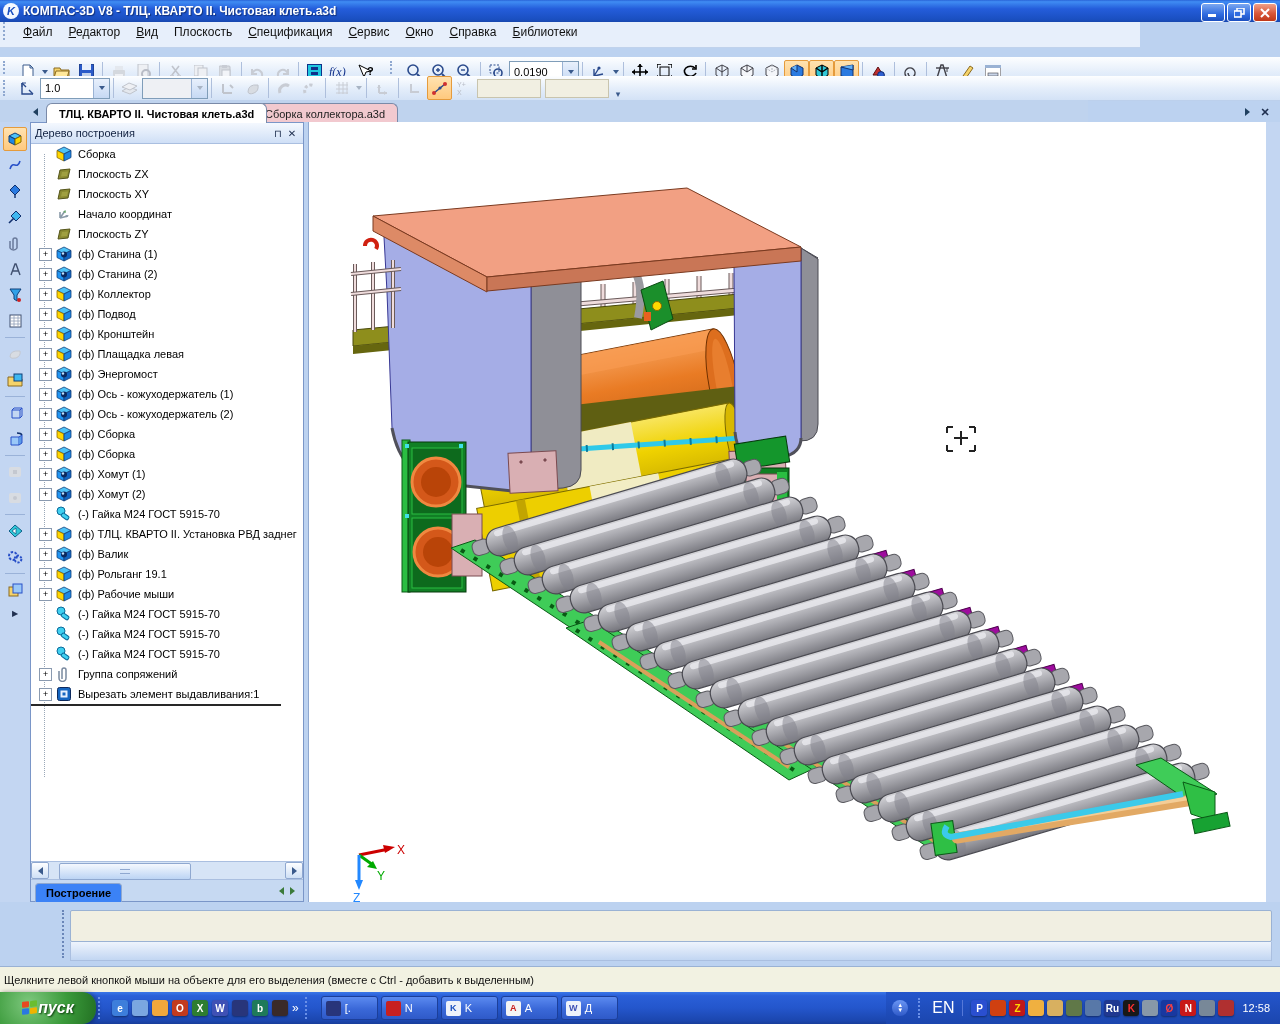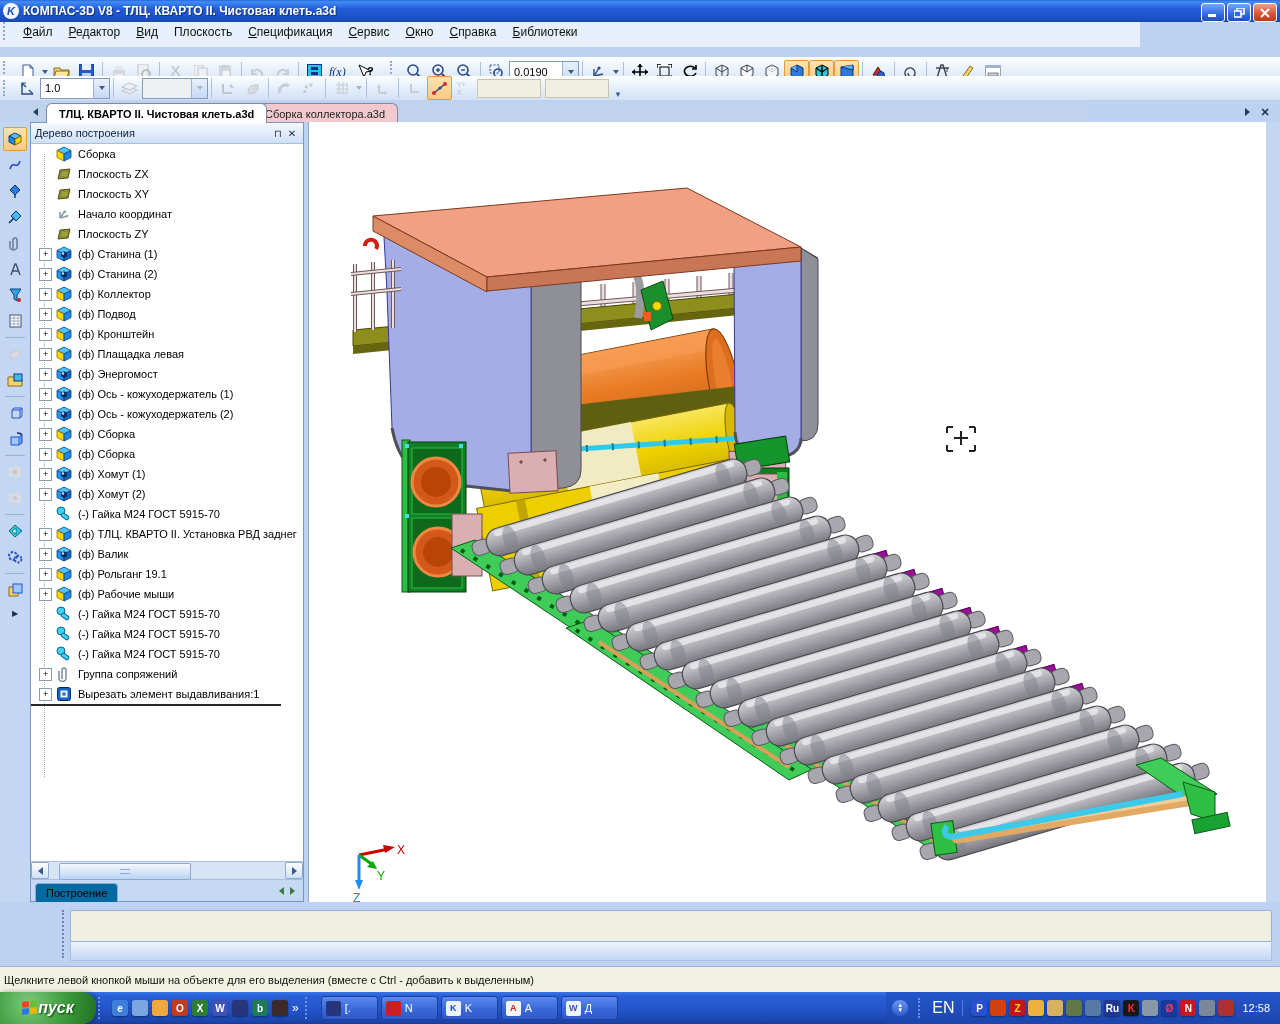--- a/index.html
+++ b/index.html
@@ -73,22 +73,22 @@
   .treeline{position:absolute;left:13px;top:10px;bottom:84px;border-left:1px dotted #9aa8b8;}
   .hscroll{height:17px;background:#d6e4f6;border-top:1px solid #aabfe0;display:flex;align-items:center;}
   .harrow{width:16px;height:15px;background:linear-gradient(#fdfeff,#cfe0f6);border:1px solid #8fa8d0;border-radius:2px;
     display:flex;align-items:center;justify-content:center;}
   .harrow .tri-left,.harrow .tri-right{border-right-color:#3a5a8c;border-left-color:#3a5a8c;}
   .htrack{flex:1;height:15px;position:relative;}
   .hthumb{position:absolute;left:10px;top:0;width:130px;height:15px;border-radius:2px;
     background:linear-gradient(#f4f8fe,#bcd4f4);border:1px solid #8fa8d0;display:flex;align-items:center;justify-content:center;}
   .hthumb i{width:10px;border-top:1px solid #8fa8d0;border-bottom:1px solid #8fa8d0;height:3px;}
   .ptabs{height:21px;background:#c6d9f2;border-top:1px solid #aabfe0;display:flex;align-items:center;padding:0 4px;}
-  .ptab{height:18px;background:#0369a1;border:1px solid #8fa8d0;border-bottom:none;border-radius:4px 4px 0 0;
-    display:flex;align-items:center;padding:0 10px;font-size:11px;margin-top:3px;}
+  .ptab{height:18px;background:#3b82f6;border:1px solid #8fa8d0;border-bottom:none;border-radius:4px 4px 0 0;
+    display:flex;align-items:center;padding:0 10px;font-size:11px;margin-top:3px;font-weight:bold;}
   .ptabs .sp{flex:1;}
   .pnav{display:flex;gap:6px;margin-right:4px;}
   
   #viewport{position:absolute;left:308px;top:122px;width:958px;height:780px;background:#fff;
     border-left:1px solid #8fa8d0;}
   #vsplit{position:absolute;left:304px;top:122px;width:4px;height:780px;background:#bcd2f0;}
   #rightedge{position:absolute;left:1266px;top:122px;width:14px;height:780px;background:#c3d6f2;}
   
   #proppanel{position:absolute;left:0;top:902px;width:1280px;height:64px;background:#bcd2f0;}
   .pp-handle{position:absolute;left:62px;top:8px;height:48px;border-left:2px dotted #6a86b8;}

